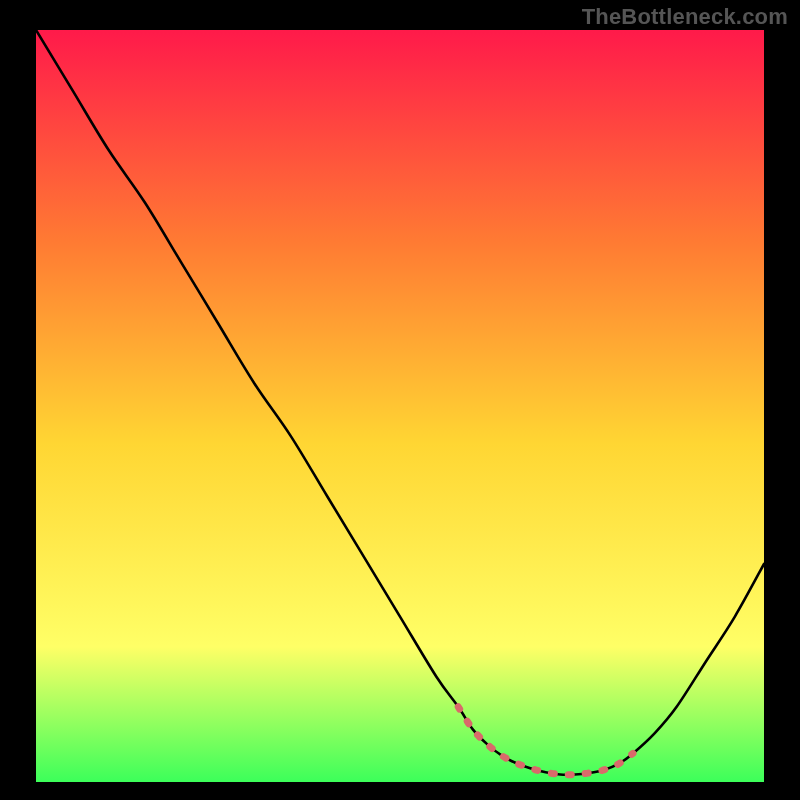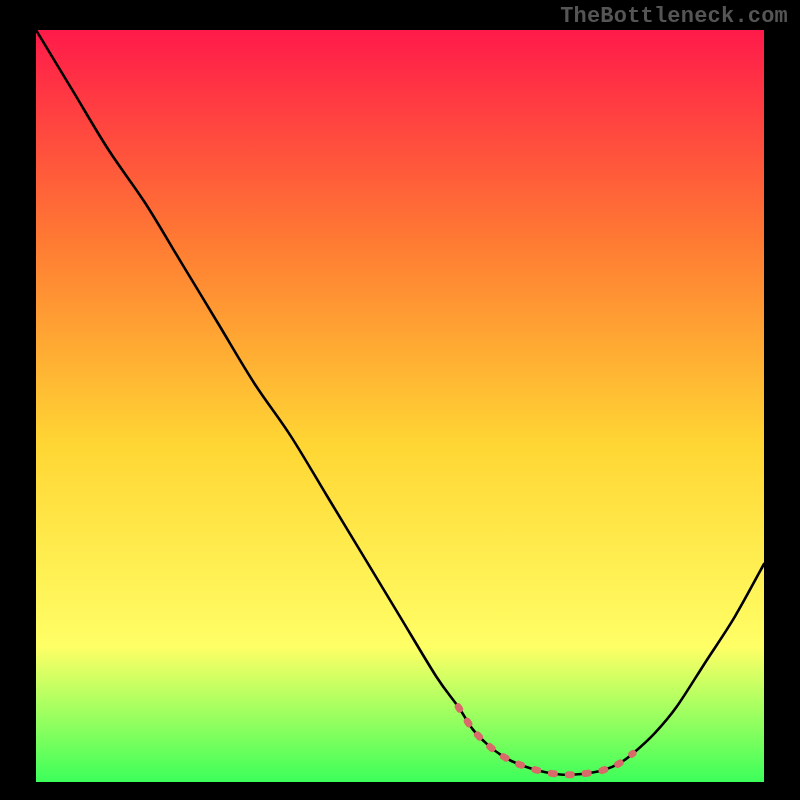--- a/index.html
+++ b/index.html
@@ -9,21 +9,20 @@
     height: 800px;
     background: #000;
     overflow: hidden;
     font-family: Arial, Helvetica, sans-serif;
   }
   .outer {
     position: relative;
     width: 800px;
     height: 800px;
     background: #000;
-    font-family: Liberation Mono, monospace;
   }
   .watermark {
     position: absolute;
     top: 4px;
     right: 12px;
     color: #555;
     font-size: 22px;
     font-weight: 600;
     letter-spacing: 0.2px;
     z-index: 10;

